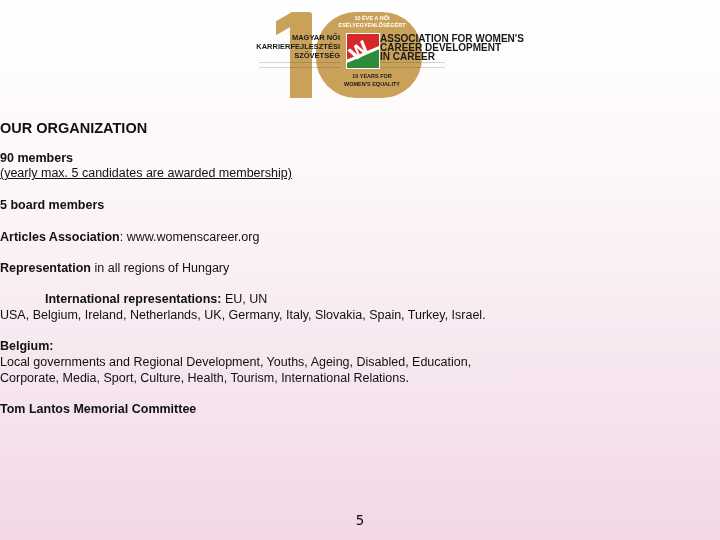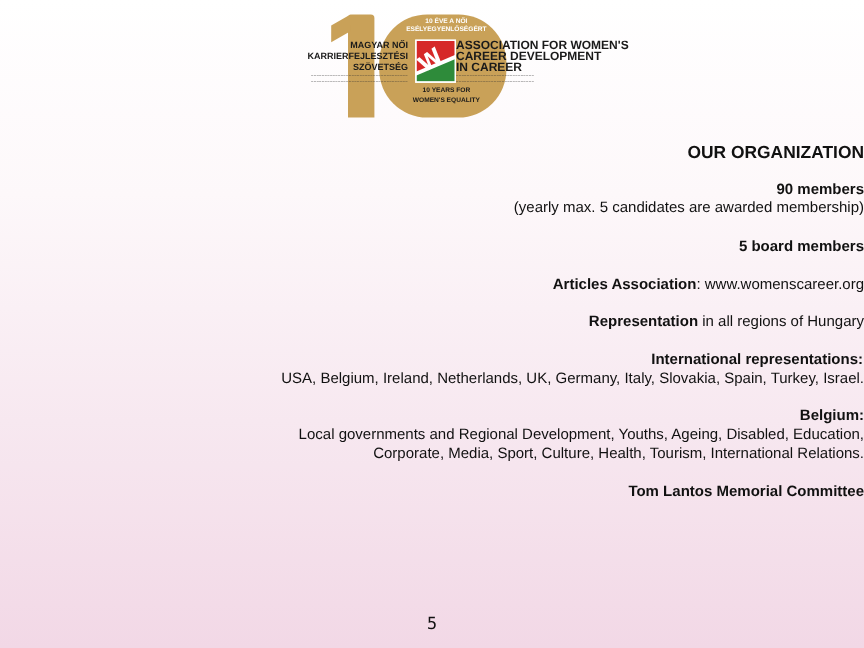--- a/index.html
+++ b/index.html
@@ -31,21 +31,21 @@
     position: absolute; left: 94px; top: 21px; width: 32px; height: 34px;
     background: #fff; overflow: hidden; border: 1px solid #fff;
   }
   .emblem .red { position: absolute; left: 0; top: 0; width: 32px; height: 34px; background: #d62828;
                  clip-path: polygon(0 0, 100% 0, 100% 35%, 0 75%); }
   .emblem .green { position: absolute; left: 0; top: 0; width: 32px; height: 34px; background: #2e8b3a;
                  clip-path: polygon(100% 45%, 100% 100%, 0 100%, 0 85%); }
   .emblem .w { position: absolute; left: 2px; top: 6px; font-size: 18px; font-weight: bold; color: #fff; transform: rotate(-35deg); font-family: "DejaVu Sans", sans-serif; }
 
   .content { position: absolute; left: 0; top: 0; width: 720px; text-align: center; font-size: 12.5px; }
-  .content .row { position: absolute; left: 0; width: 720px; text-align: right; white-space: nowrap; }
+  .content .row { position: absolute; left: 0; width: 720px; text-align: left; white-space: nowrap; }
   .title { font-size: 14.5px; font-weight: bold; }
   .b { font-weight: bold; }
   .page-num { position: absolute; left: 350px; top: 512px; width: 20px; text-align: center; font-size: 14px; font-family: "DejaVu Sans Mono", monospace; }
 </style>
 </head>
 <body>
 
 <div class="logo">
   <div class="ten-one"></div>
   <div class="ten-zero"></div>
@@ -66,21 +66,21 @@
   <div class="line en" style="top:40px;">IN CAREER</div>
   <div class="line en tiny" style="top:50px;">~~~~~~~~~~~~~~~~~~~~~~~~~~~~~</div>
   <div class="line en tiny" style="top:55px;">~~~~~~~~~~~~~~~~~~~~~~~~~~~~~</div>
   <div class="line bot-txt" style="top:62px;">10 YEARS FOR</div>
   <div class="line bot-txt" style="top:70px;">WOMEN'S EQUALITY</div>
 </div>
 
 <div class="content">
   <div class="row title" style="top:120px;">OUR ORGANIZATION</div>
   <div class="row b" style="top:151px;">90 members</div>
-  <div class="row" style="top:166px;">(yearly max. 5 candidates are awarded membership)</div>
+  <div class="row" style="top:166px;text-decoration:underline;">(yearly max. 5 candidates are awarded membership)</div>
   <div class="row b" style="top:198px;">5 board members</div>
   <div class="row" style="top:230px;">
     <span class="b">Articles Association</span><span>: www.womenscareer.org</span>
   </div>
   <div class="row" style="top:261px;">
     <span class="b">Representation</span><span> in all regions of Hungary</span>
   </div>
   <div class="row" style="top:292px;padding-left:45px;">
     <span class="b">International representations:</span><span> EU, UN</span>
   </div>

